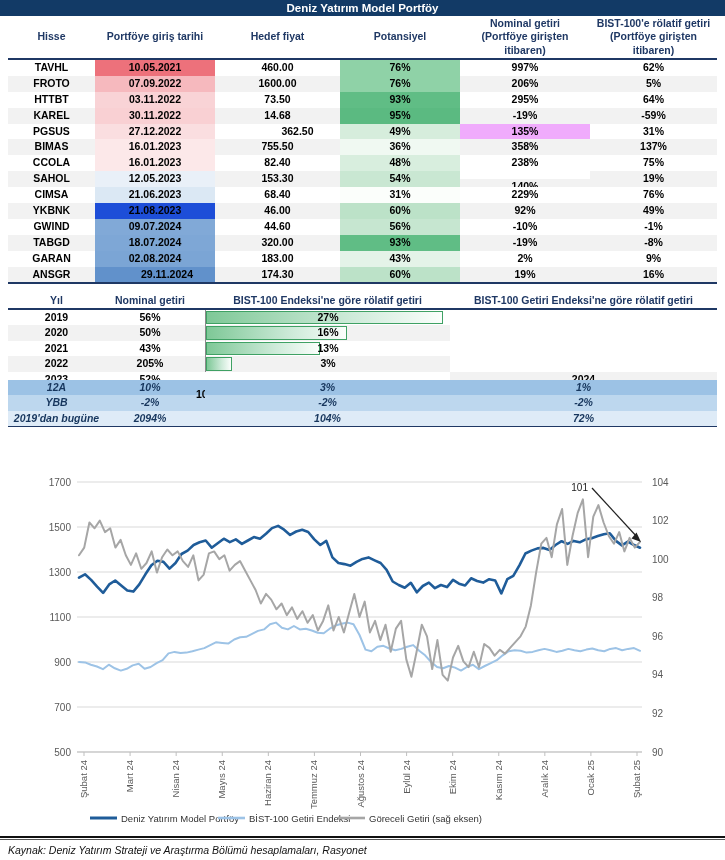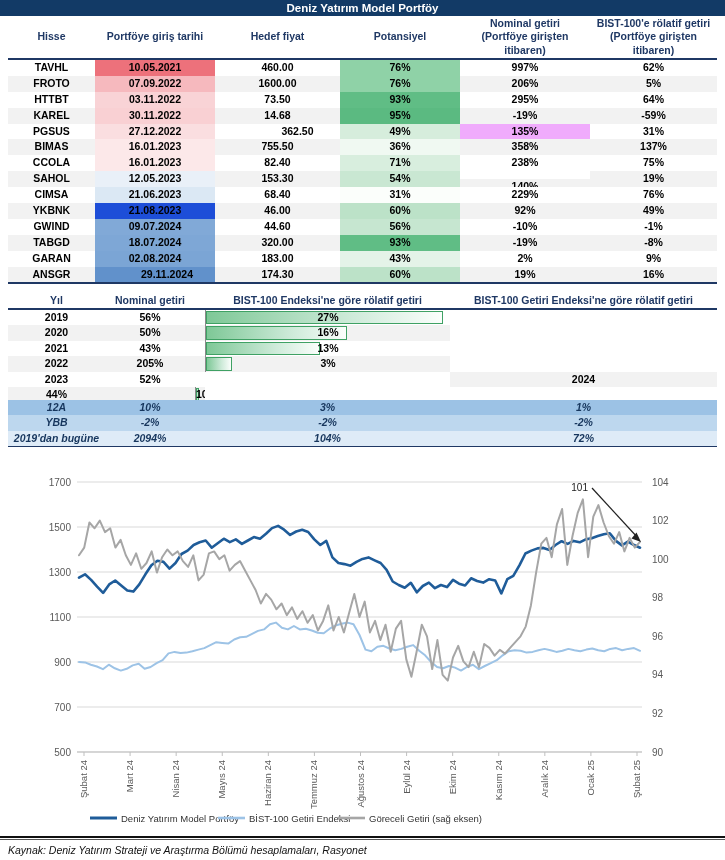--- a/index.html
+++ b/index.html
@@ -11,21 +11,21 @@
   .t1{grid-template-columns:87px 120px 125px 120px 130px 127px;}
   .t2{grid-template-columns:97px 90px 10px 245px 267px;}
   #t1head{top:16px;height:42px;border-bottom:2px solid #1F3864;align-items:center;}
   #t1head .hcell{font-size:10.5px;font-weight:bold;color:#1F3864;text-align:center;line-height:1.25;}
   #t1body{top:60px;grid-auto-rows:15.9px;border-bottom:2px solid #1F3864;}
   .cell{font-size:10.5px;font-weight:bold;color:#000;text-align:center;line-height:15.9px;
         white-space:nowrap;overflow:hidden;}
   #t2head{top:292px;height:16px;border-bottom:2px solid #1F3864;align-items:center;}
   #t2head .hcell{font-size:10.5px;font-weight:bold;color:#1F3864;text-align:center;}
   #t2body{top:310px;grid-auto-rows:15.4px;border-bottom:2px solid #1F3864;}
-  #t2sum{top:400px;grid-auto-rows:15.4px;border-bottom:1.5px solid #1F3864;}
+  #t2sum{top:380px;grid-auto-rows:15.4px;border-bottom:1.5px solid #1F3864;}
   #t2body .cell,#t2sum .cell{line-height:15.4px;}
   #t2sum .cell{font-style:italic;color:#17365D;}
   .barcell{position:relative;}
   .barcell.c3{border-left:1px solid #8a8a8a;}
   .barcell.c4{border-left:1px dashed #333;margin-top:48px;}
   .dbar{position:absolute;left:0;top:1px;bottom:1px;box-sizing:border-box;
         border:1px solid #3FA164;background:linear-gradient(to right,#7EC897,#CFEBDA 62%,#FBFEFC);}
   .negbar{position:absolute;left:-6px;top:2px;bottom:2px;width:6px;box-sizing:border-box;
         border:1px solid #C00000;background:linear-gradient(to right,#E98B85,#F8D2CE);}
   .barlabel{position:relative;z-index:2;}
@@ -81,21 +81,21 @@
       <div class="cell" style="background: rgb(255, 255, 255);">31%</div>
       <div class="cell" style="background: rgb(242, 242, 242);">BIMAS</div>
       <div class="cell" style="background: rgb(252, 232, 233);">16.01.2023</div>
       <div class="cell" style="background: rgb(242, 242, 242);">755.50</div>
       <div class="cell" style="background: rgb(240, 249, 242);">36%</div>
       <div class="cell" style="background: rgb(242, 242, 242);">358%</div>
       <div class="cell" style="background: rgb(242, 242, 242);">137%</div>
       <div class="cell" style="background: rgb(255, 255, 255);">CCOLA</div>
       <div class="cell" style="background: rgb(252, 232, 233);">16.01.2023</div>
       <div class="cell" style="background: rgb(255, 255, 255);">82.40</div>
-      <div class="cell" style="background: rgb(216, 238, 222);">71%</div>
+      <div class="cell" style="background: rgb(216, 238, 222);">48%</div>
       <div class="cell" style="background: rgb(255, 255, 255);">238%</div>
       <div class="cell" style="background: rgb(255, 255, 255);">75%</div>
       <div class="cell" style="background: rgb(242, 242, 242);">SAHOL</div>
       <div class="cell" style="background: rgb(233, 240, 248);">12.05.2023</div>
       <div class="cell" style="background: rgb(242, 242, 242);">153.30</div>
       <div class="cell" style="background: rgb(201, 231, 210);">54%</div>
       <div class="cell" style="background: rgb(242, 242, 242); margin-top: 8px;">140%</div>
       <div class="cell" style="background: rgb(242, 242, 242);">19%</div>
       <div class="cell" style="background: rgb(255, 255, 255);">CIMSA</div>
       <div class="cell" style="background: rgb(219, 232, 244);">21.06.2023</div>

